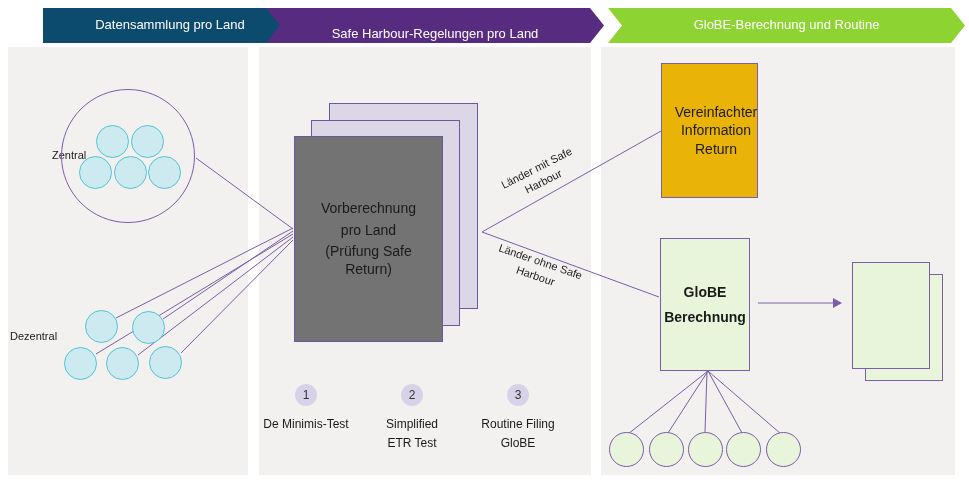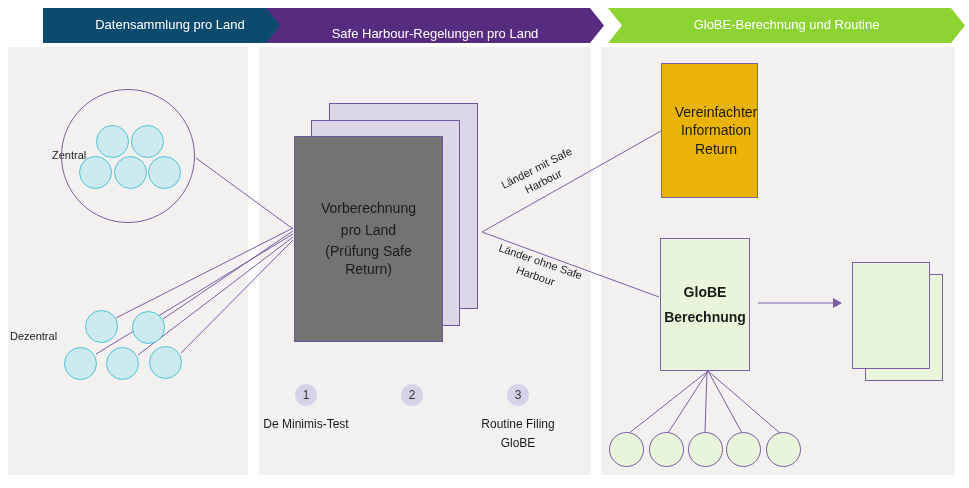--- a/index.html
+++ b/index.html
@@ -114,20 +114,24 @@
 
   <div class="node test" style="left:246px;top:384px;">
     <div class="test-badge">1</div>
     <div class="test-label">
       <div>De Minimis-Test</div>
       <div></div>
     </div>
   </div>
   <div class="node test" style="left:352px;top:384px;">
     <div class="test-badge">2</div>
+    <div class="test-label">
+      <div>Simplified</div>
+      <div>ETR Test</div>
+    </div>
   </div>
   <div class="node test" style="left:458px;top:384px;">
     <div class="test-badge">3</div>
     <div class="test-label">
       <div>Routine Filing</div>
       <div>GloBE</div>
     </div>
   </div>
 
   <div class="branch-label branch-up">Länder mit Safe Harbour</div>

